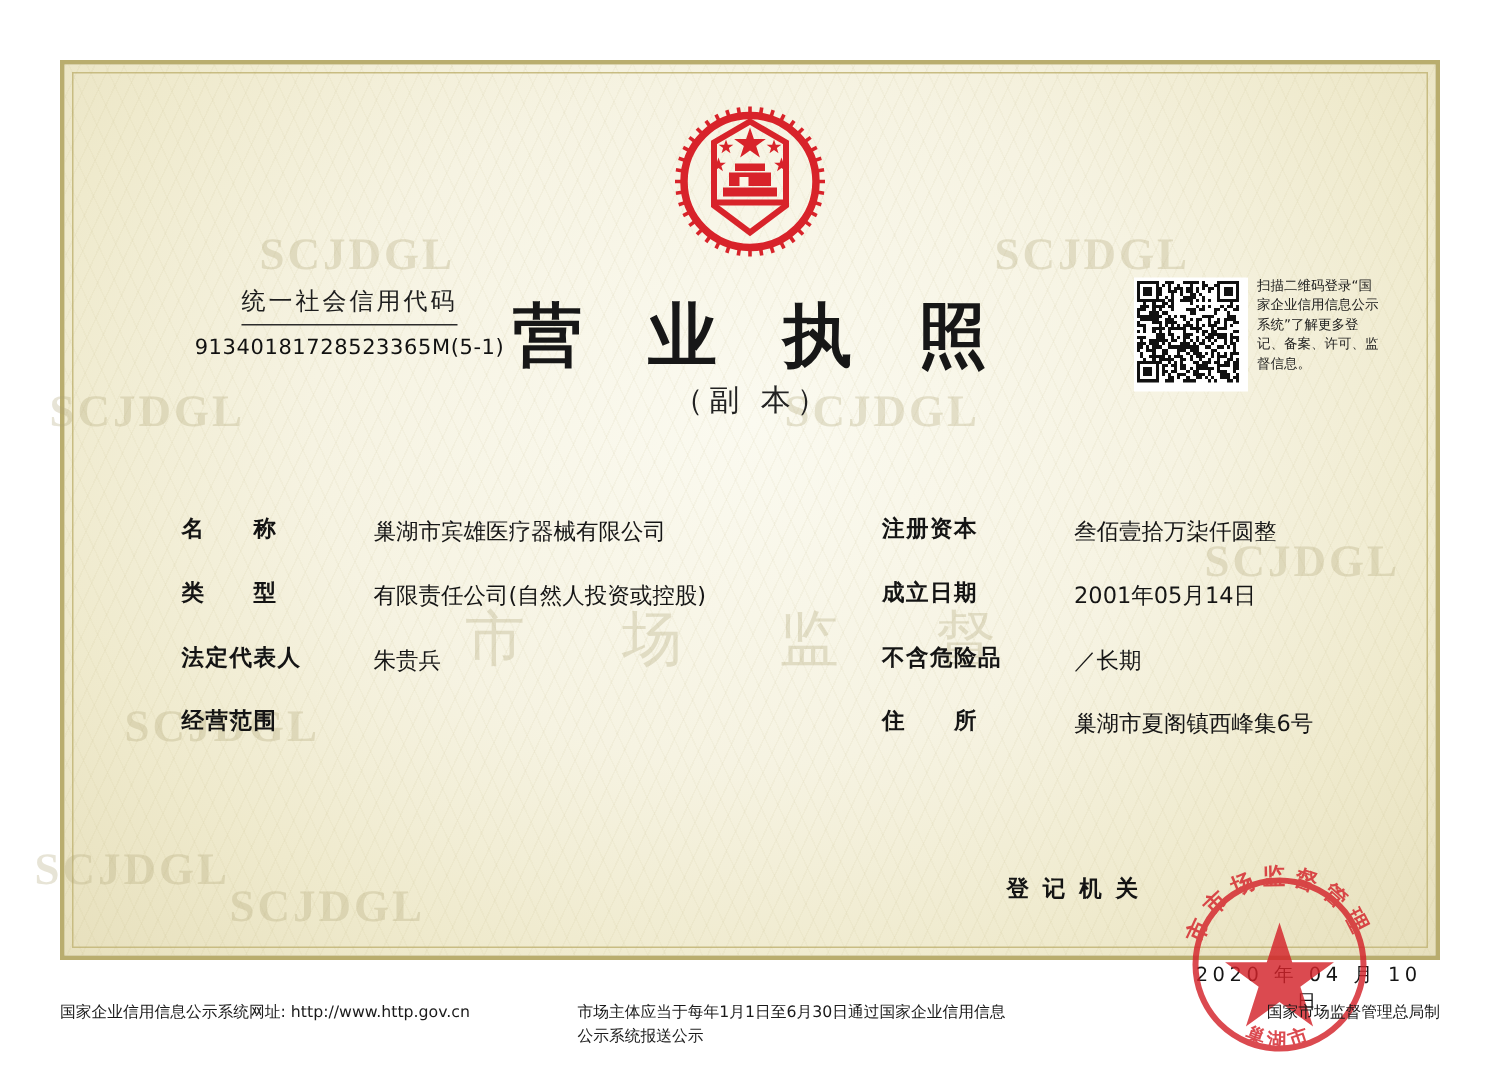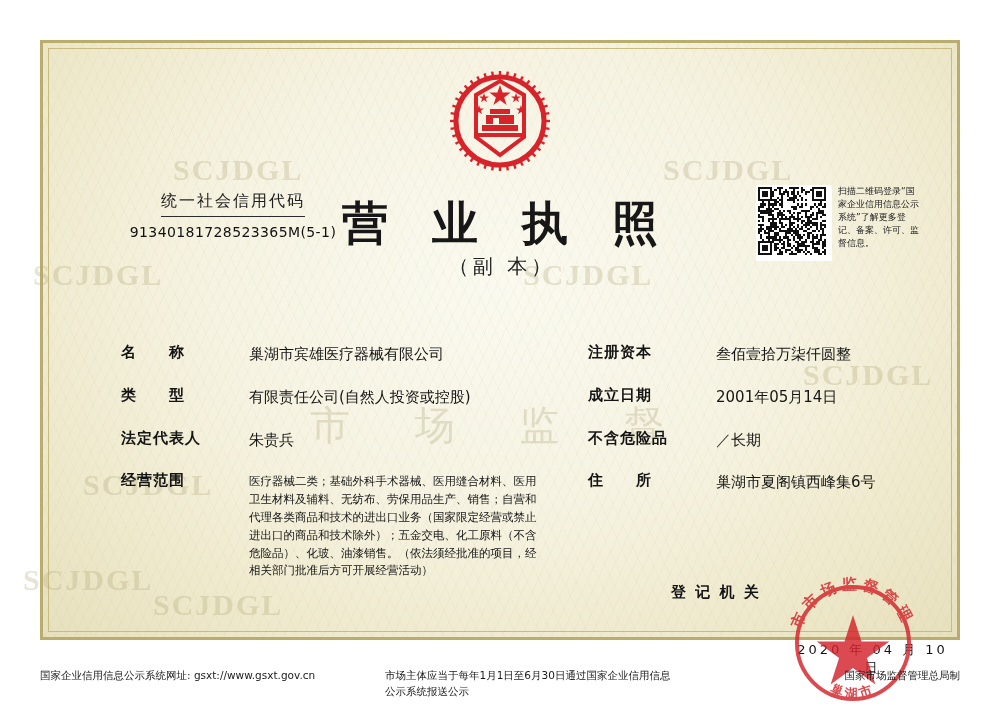--- a/index.html
+++ b/index.html
@@ -816,21 +816,20 @@
     <div class="row">
       <div class="f-label">类　　型</div>
       <div class="f-value">有限责任公司(自然人投资或控股)</div>
     </div>
     <div class="row">
       <div class="f-label">法定代表人</div>
       <div class="f-value">朱贵兵</div>
     </div>
     <div class="row tall">
       <div class="f-label">经营范围</div>
-      <div class="f-value small">医疗器械二类；基础外科手术器械、医用缝合材料、医用卫生材料及辅料、无纺布、劳保用品生产、销售；自营和代理各类商品和技术的进出口业务（国家限定经营或禁止进出口的商品和技术除外）；五金交电、化工原料（不含危险品）、化玻、油漆销售。（依法须经批准的项目，经相关部门批准后方可开展经营活动）</div>
     </div>
   </div>
 
   <div class="col-right">
     <div class="row">
       <div class="f-label">注册资本</div>
       <div class="f-value">叁佰壹拾万柒仟圆整</div>
     </div>
     <div class="row">
       <div class="f-label">成立日期</div>
@@ -862,16 +861,16 @@
       </text>
       <text fill="#d4232a" font-family="'DejaVu Sans', sans-serif" font-size="13" font-weight="bold" letter-spacing="3">
         <textPath href="#sealBotArc" startOffset="26%">巢湖市</textPath>
       </text>
     </g>
   </svg>
 
 </div>
 
 <div id="footer">
-  <div class="f-left">国家企业信用信息公示系统网址: gsxt://www.gsxt.gov.cn</div>
+  <div class="f-left">国家企业信用信息公示系统网址: http://www.http.gov.cn</div>
   <div class="f-mid">市场主体应当于每年1月1日至6月30日通过国家企业信用信息公示系统报送公示</div>
   <div class="f-right">国家市场监督管理总局制</div>
 </div>
 
 </body></html>

